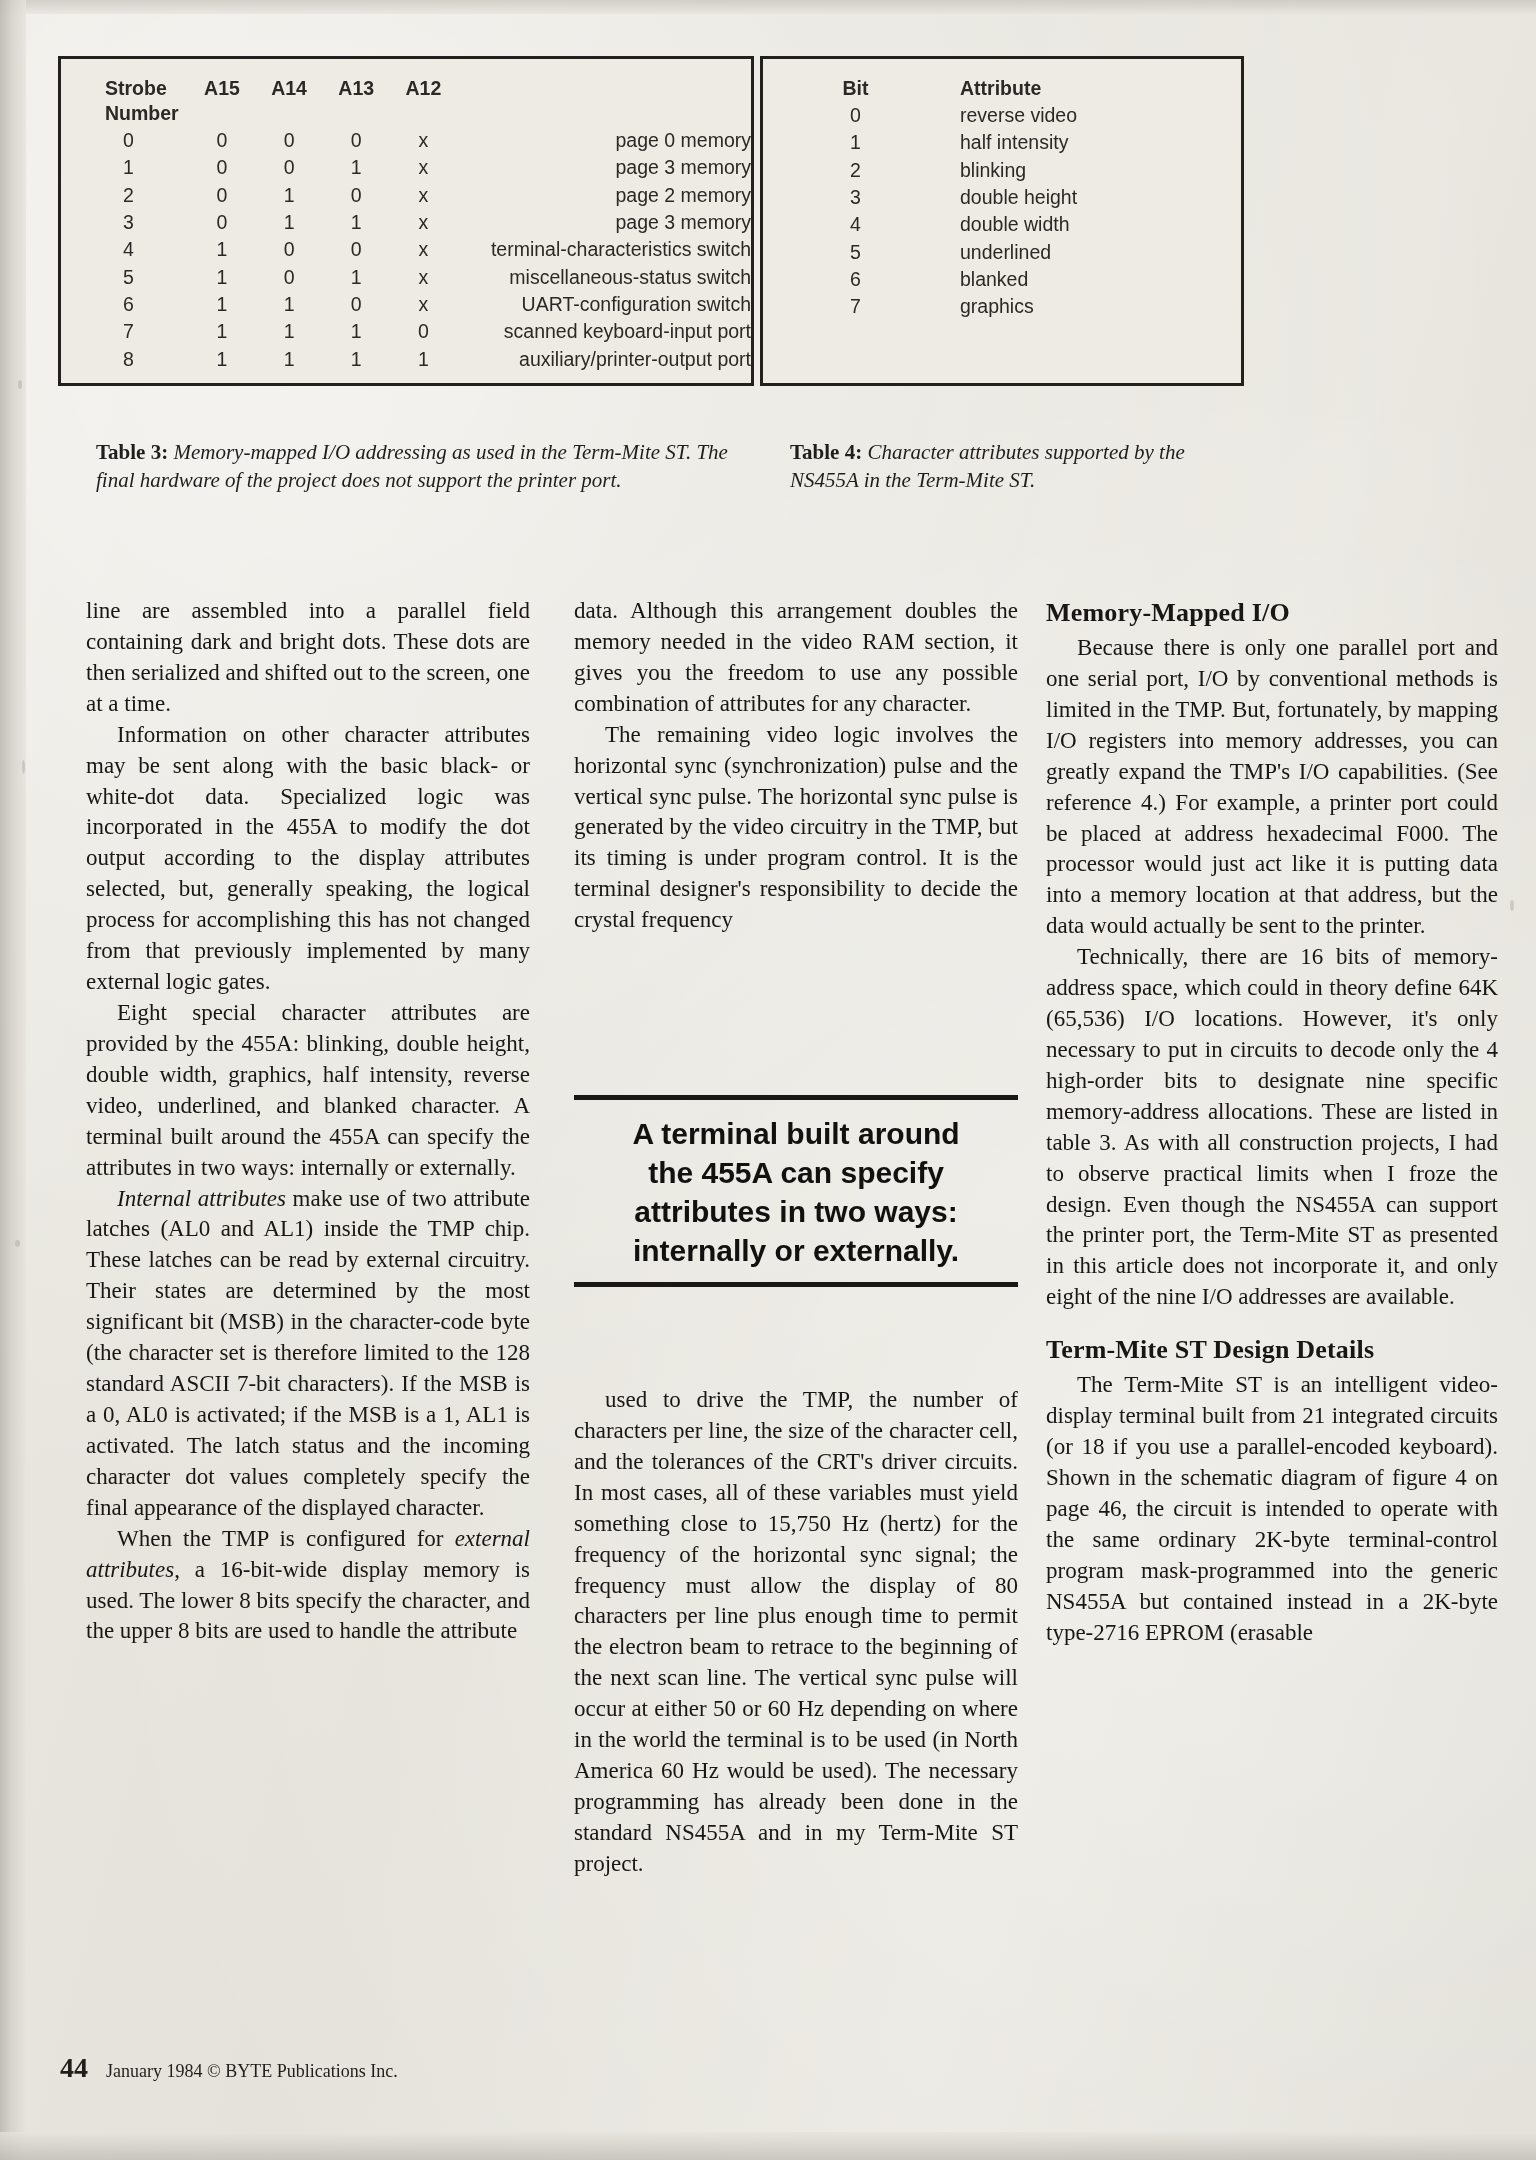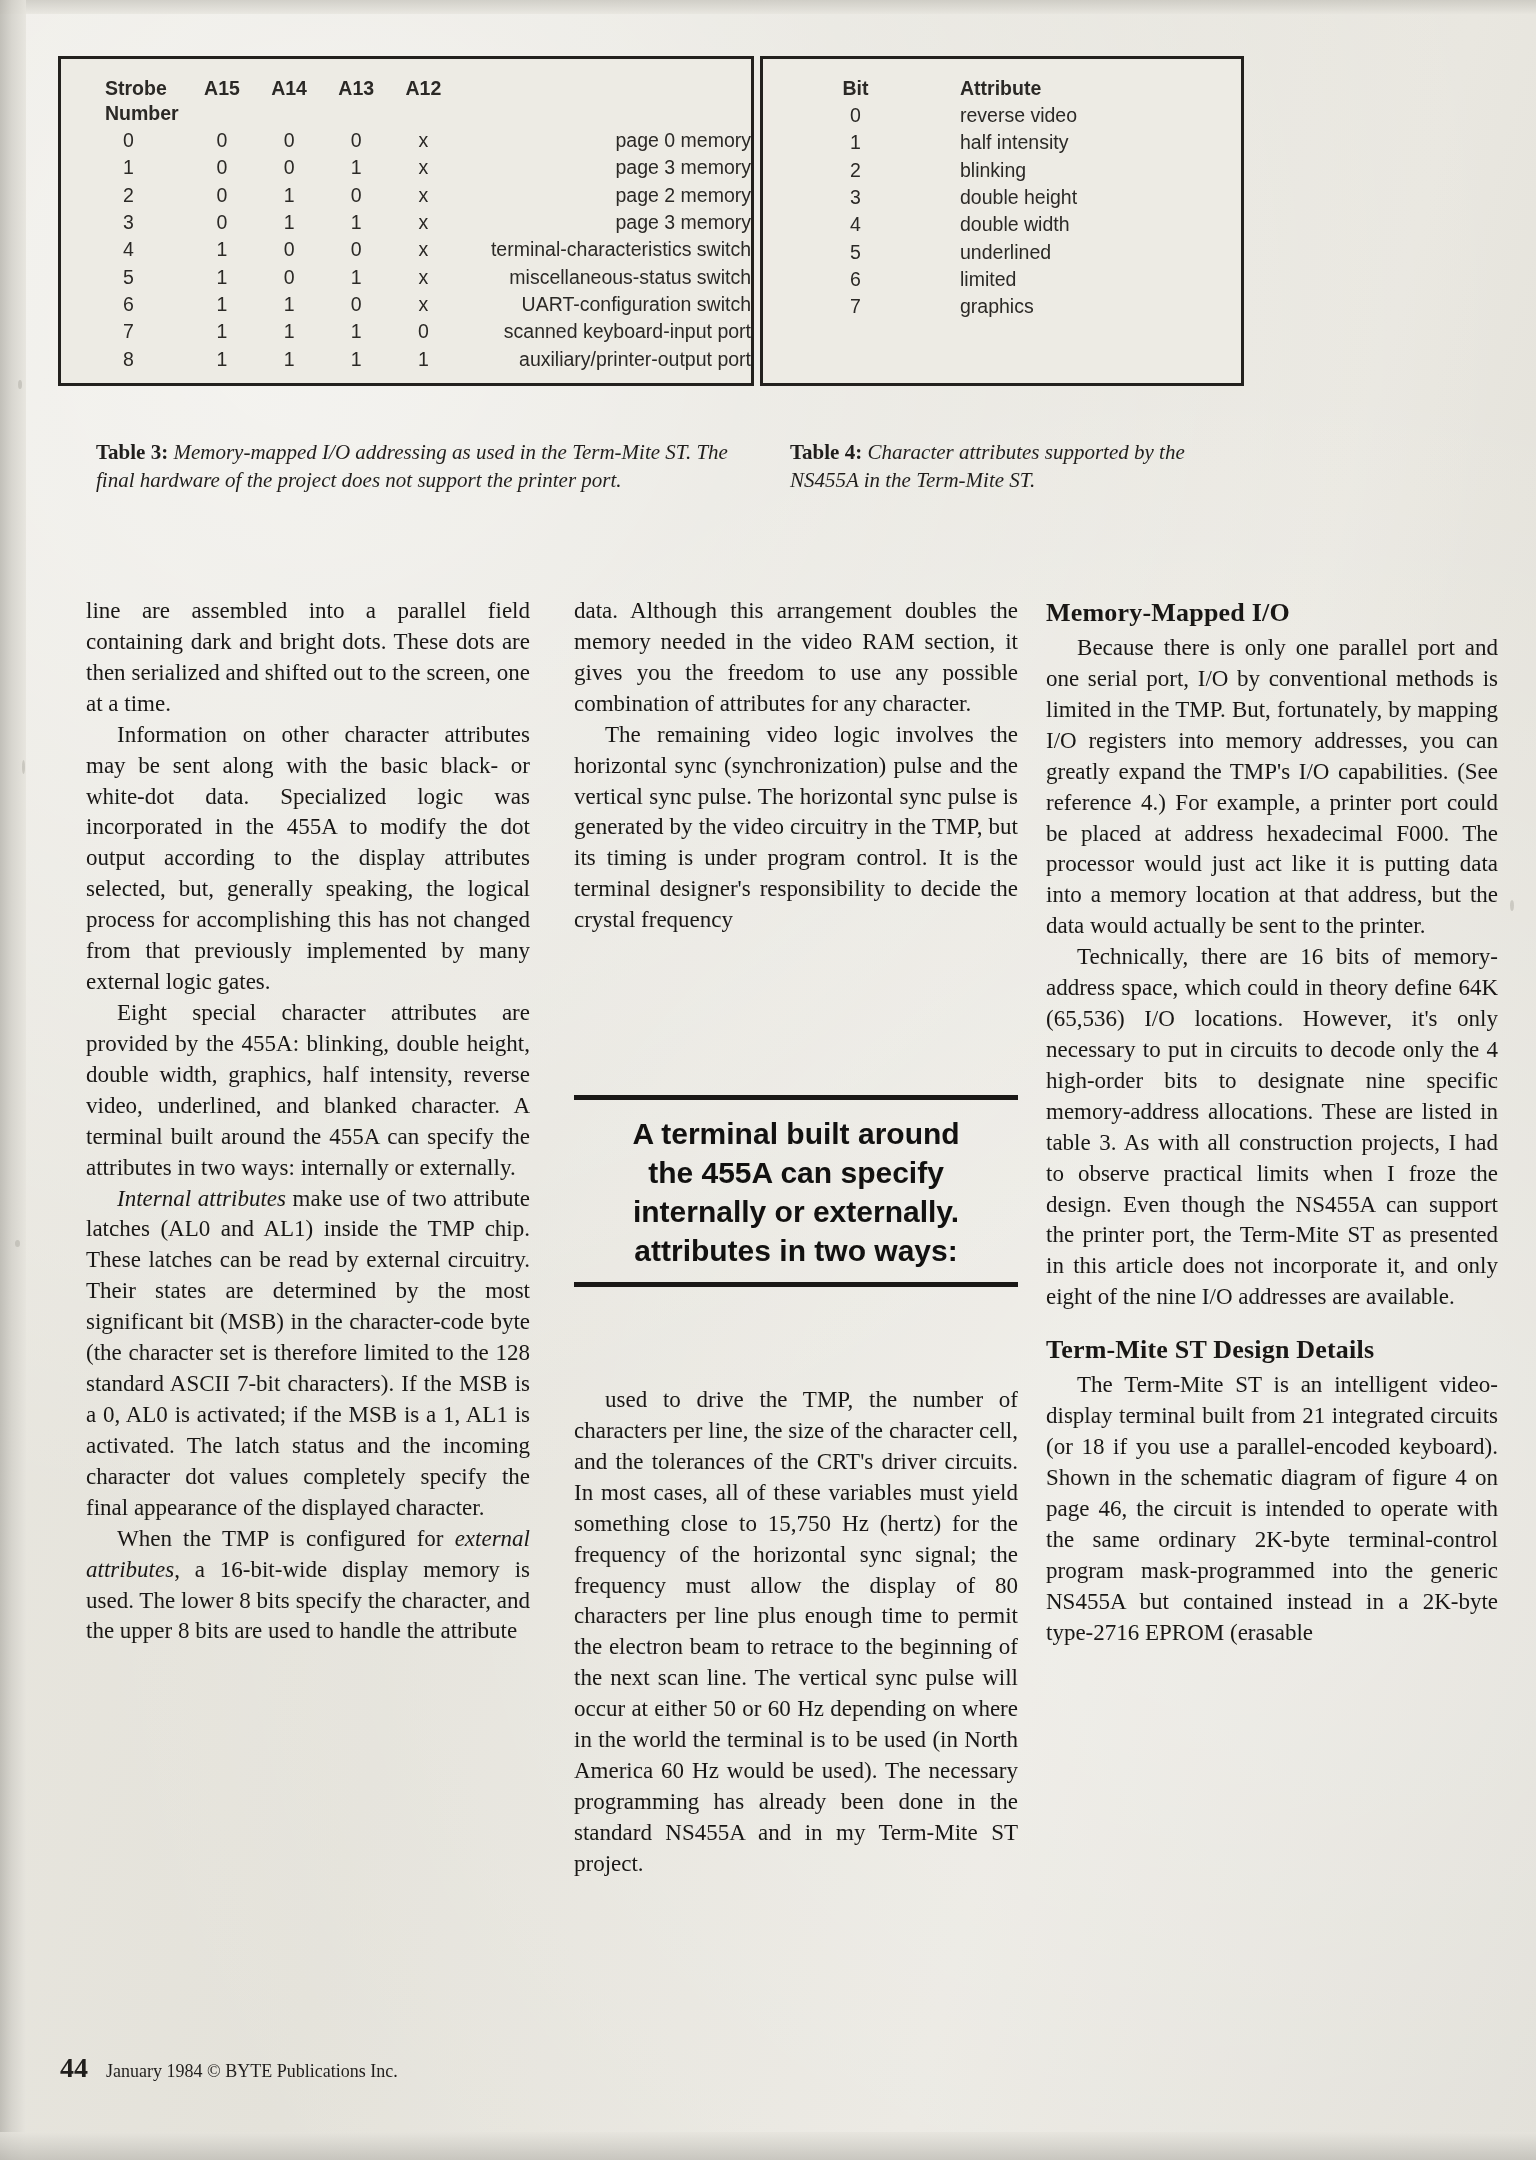--- a/index.html
+++ b/index.html
@@ -316,21 +316,21 @@
           <tr>
             <td class="bit">4</td>
             <td class="attr">double width</td>
           </tr>
           <tr>
             <td class="bit">5</td>
             <td class="attr">underlined</td>
           </tr>
           <tr>
             <td class="bit">6</td>
-            <td class="attr">limited</td>
+            <td class="attr">blanked</td>
           </tr>
           <tr>
             <td class="bit">7</td>
             <td class="attr">graphics</td>
           </tr>
         </tbody>
       </table>
     </div>
   </div>
 
@@ -347,22 +347,22 @@
   </div>
 
   <div class="col" id="col2">
     <p class="noindent">data. Although this arrangement doubles the memory needed in the video RAM section, it gives you the freedom to use any possible combination of attributes for any character.</p>
     <p>The remaining video logic involves the horizontal sync (synchronization) pulse and the vertical sync pulse. The horizontal sync pulse is generated by the video circuitry in the TMP, but its timing is under program control. It is the terminal designer's responsibility to decide the crystal frequency</p>
   </div>
 
   <div id="pullquote">
     <span class="pq-line">A terminal built around</span>
     <span class="pq-line">the 455A can specify</span>
+    <span class="pq-line">attributes in two ways:</span>
     <span class="pq-line">internally or externally.</span>
-    <span class="pq-line">attributes in two ways:</span>
   </div>
 
   <div class="col2-after">
     <p class="noindent">used to drive the TMP, the number of characters per line, the size of the character cell, and the tolerances of the CRT's driver circuits. In most cases, all of these variables must yield something close to 15,750 Hz (hertz) for the frequency of the horizontal sync signal; the frequency must allow the display of 80 characters per line plus enough time to permit the electron beam to retrace to the beginning of the next scan line. The vertical sync pulse will occur at either 50 or 60 Hz depending on where in the world the terminal is to be used (in North America 60 Hz would be used). The necessary programming has already been done in the standard NS455A and in my Term-Mite ST project.</p>
   </div>
 
   <div class="col" id="col3">
     <h2 class="subhead">Memory-Mapped I/O</h2>
     <p>Because there is only one parallel port and one serial port, I/O by conventional methods is limited in the TMP. But, fortunately, by mapping I/O registers into memory addresses, you can greatly expand the TMP's I/O capabilities. (See reference 4.) For example, a printer port could be placed at address hexadecimal F000. The processor would just act like it is putting data into a memory location at that address, but the data would actually be sent to the printer.</p>
     <p>Technically, there are 16 bits of memory-address space, which could in theory define 64K (65,536) I/O locations. However, it's only necessary to put in circuits to decode only the 4 high-order bits to designate nine specific memory-address allocations. These are listed in table 3. As with all construction projects, I had to observe practical limits when I froze the design. Even though the NS455A can support the printer port, the Term-Mite ST as presented in this article does not incorporate it, and only eight of the nine I/O addresses are available.</p>

